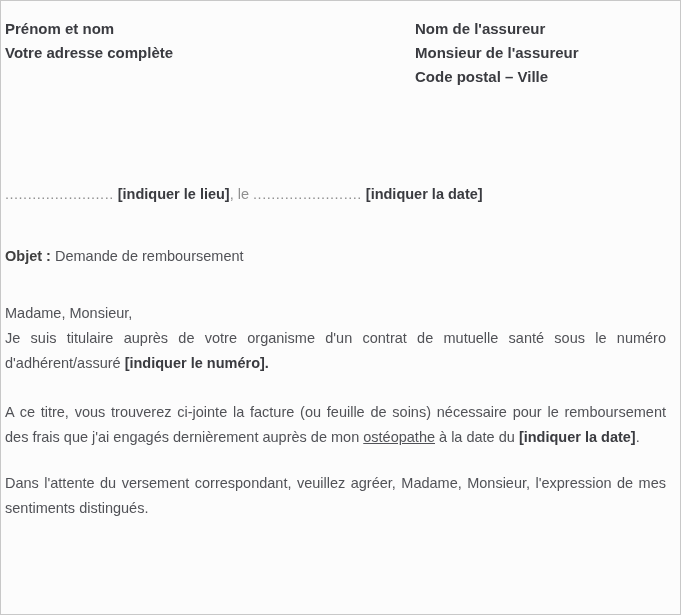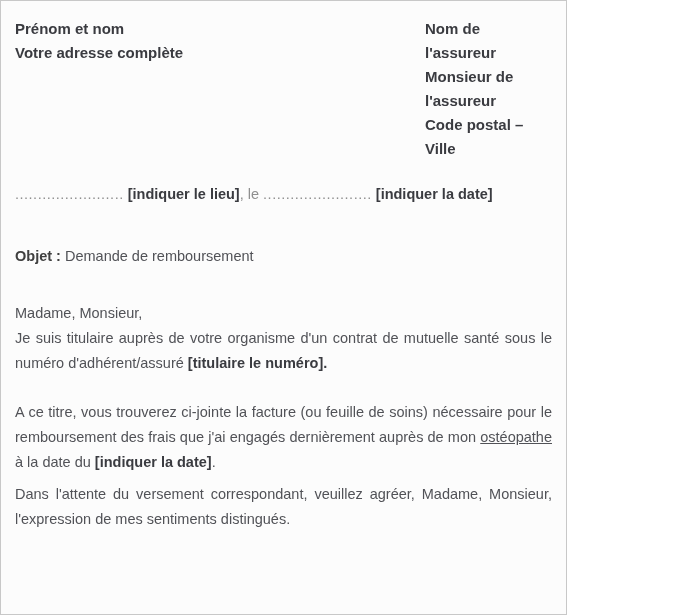--- a/index.html
+++ b/index.html
@@ -2,25 +2,25 @@
 <html><head>
 <meta charset="utf-8">
 <style>
   html, body {
     margin: 0;
     padding: 0;
     background: #ffffff;
   }
   .page {
     box-sizing: border-box;
-    width: 567px;
+    width: 681px;
     height: 615px;
     background: #fcfcfc;
     border: 1px solid #c8c8c8;
-    padding: 16px 14px 0 14px;
+    padding: 16px 14px 0 4px;
     font-family: "Liberation Sans", "DejaVu Sans", sans-serif;
     font-size: 14.5px;
     color: #515257;
     overflow: hidden;
   }
   .header {
     position: relative;
     height: 96px;
     line-height: 24px;
     font-size: 15px;
@@ -54,21 +54,21 @@
     font-weight: bold;
     color: #404040;
   }
   .para {
     line-height: 25px;
     text-align: justify;
     color: #515257;
   }
   .p1 { margin-top: 32px; }
   .p2 { margin-top: 24px; }
-  .p3 { margin-top: 7px; }
+  .p3 { margin-top: 21px; }
   .osteo-link {
     color: inherit;
     text-decoration: underline;
     cursor: pointer;
   }
   .signature {
     margin-top: 63px;
     padding-left: 415px;
     line-height: 25px;
     font-weight: bold;
@@ -98,21 +98,21 @@
     <span class="dots">........................</span>
     <span class="ph">[indiquer la date]</span></div>
 
   <div class="subject-line">
     <span class="subject-label">Objet :</span>
     <span>Demande de remboursement</span>
   </div>
 
   <div class="para p1"><span>Madame, Monsieur,</span><br>
     <span>Je suis titulaire auprès de votre organisme d'un contrat de mutuelle santé sous le numéro d'adhérent/assuré</span>
-    <span class="ph">[titulaire le numéro].</span></div>
+    <span class="ph">[indiquer le numéro].</span></div>
 
   <div class="para p2"><span>A ce titre, vous trouverez ci-jointe la facture (ou feuille de soins) nécessaire pour le remboursement des frais que j'ai engagés dernièrement auprès de mon</span>
     <span class="osteo-link">ostéopathe</span>
     <span>à la date du</span>
     <span class="ph">[indiquer la date]</span><span>.</span></div>
 
   <div class="para p3">Dans l'attente du versement correspondant, veuillez agréer, Madame, Monsieur, l'expression de mes sentiments distingués.</div>
 
 
 </div>

